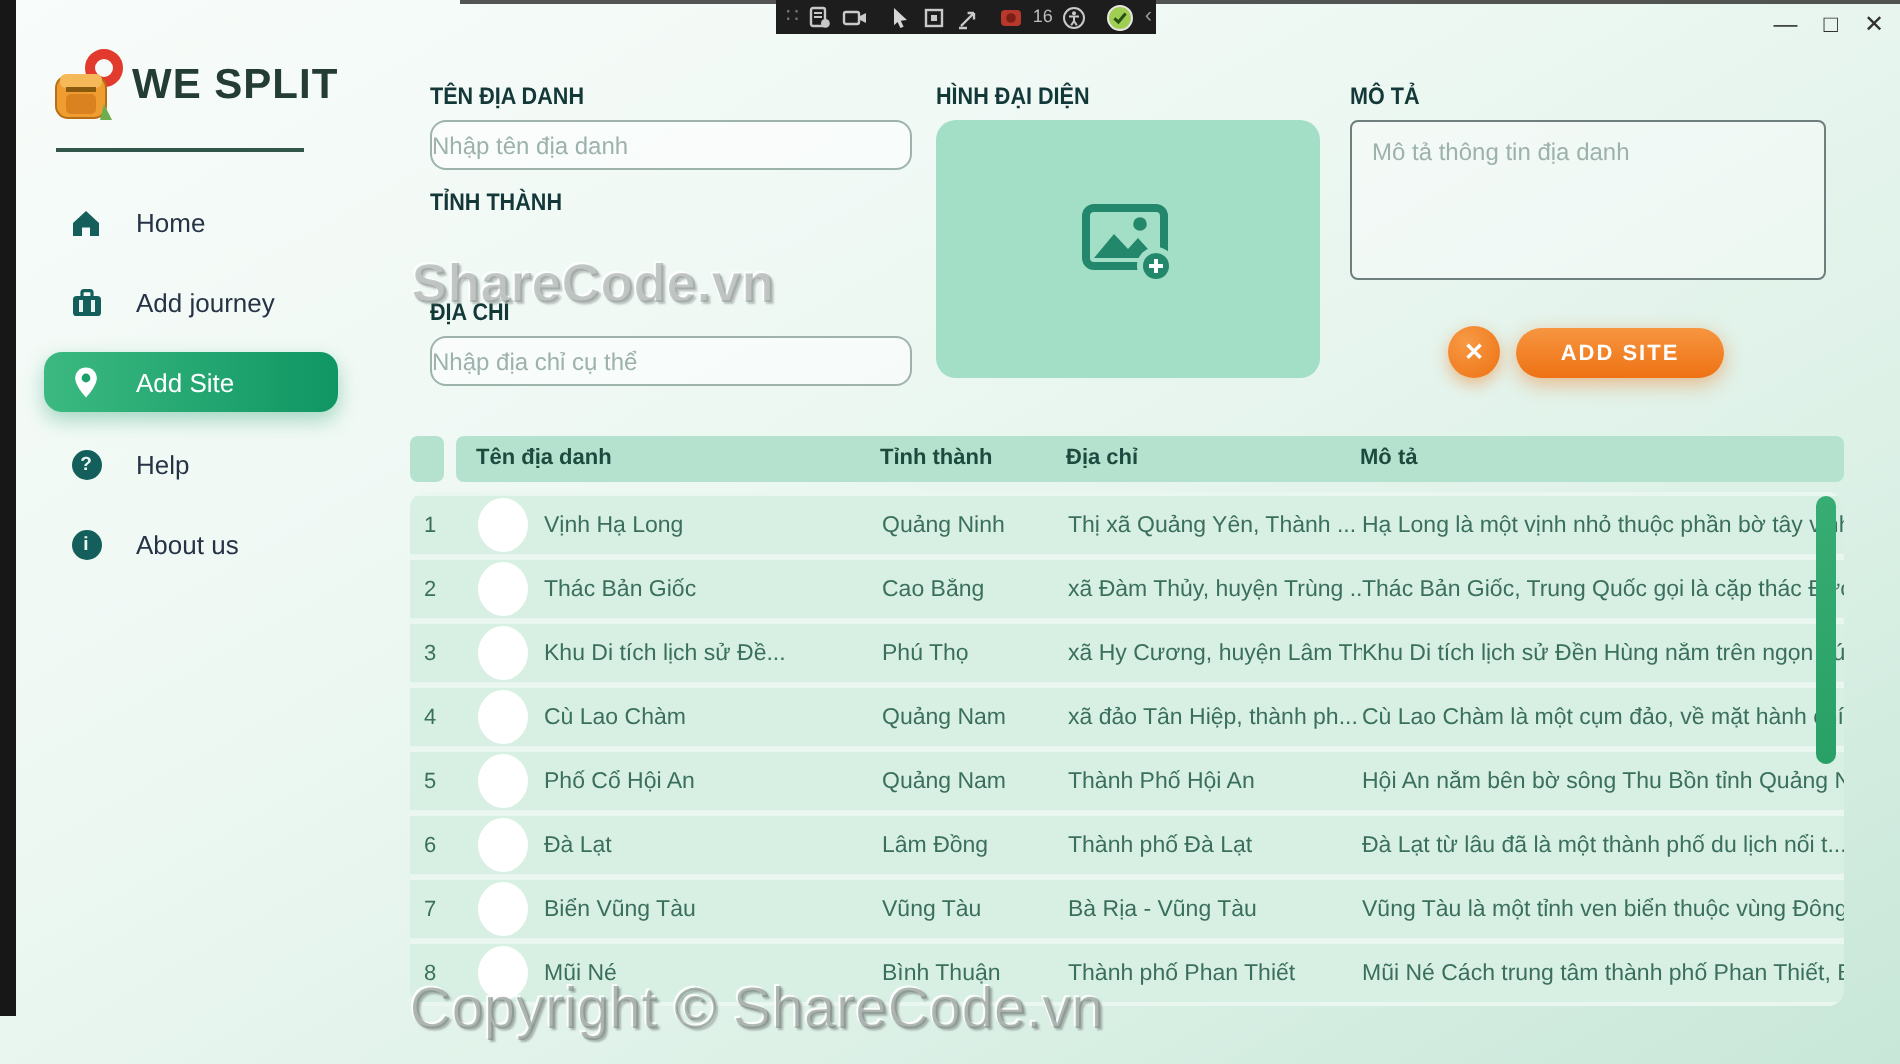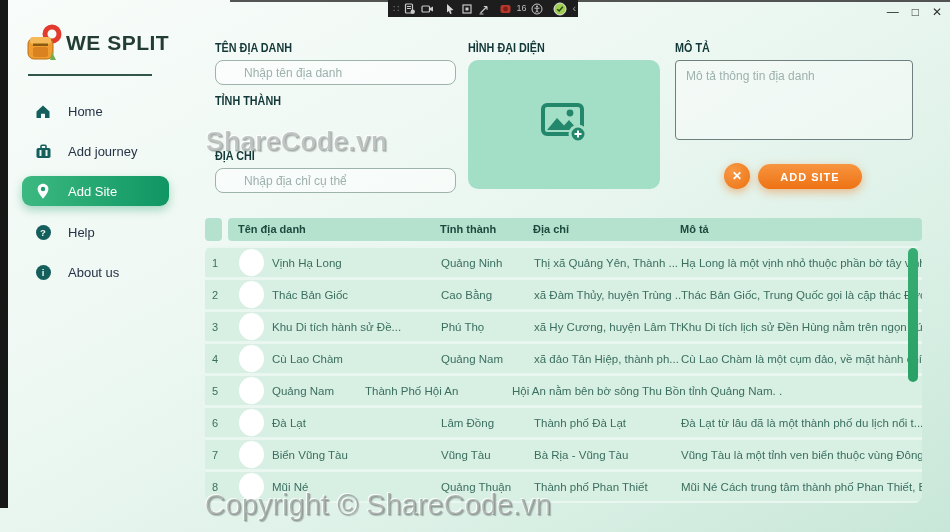--- a/index.html
+++ b/index.html
@@ -29,21 +29,21 @@
   .nav-item{position:absolute;left:22px;width:150px;height:30px;display:flex;align-items:center;
        color:#263246;font-size:13px;font-weight:500;cursor:pointer;}
   .nav-ico{width:22px;display:flex;justify-content:center;margin:0 14px 0 10px;}
   .nav-item.active{background:linear-gradient(90deg,#3cb981,#0f9663);border-radius:9px;color:#ffffff;
        width:147px;box-shadow:0 4px 10px rgba(18,148,98,.35);}
   .circle-ico{width:15px;height:15px;border-radius:50%;background:#145f5c;color:#eaf6f2;
        font-size:9.5px;font-weight:bold;text-align:center;line-height:15px;}
   
   .flabel{position:absolute;font-size:12px;font-weight:bold;color:#133838;transform:scaleX(.9);transform-origin:left;letter-spacing:0;}
   .tinput{position:absolute;box-sizing:border-box;background:rgba(255,255,255,.55);
-       border:1px solid #9db3ac;border-radius:8px;padding:0 28px;font-size:12px;color:#2e5050;
+       border:1px solid #9db3ac;border-radius:8px;padding:0 0;font-size:12px;color:#2e5050;
        font-family:"Liberation Sans",sans-serif;outline:none;}
   .tinput::placeholder{color:#9db1ad;}
   .select-box{position:absolute;box-sizing:border-box;border:1.5px solid #29474a;border-radius:8px;
        display:flex;align-items:center;justify-content:space-between;padding:0 10px 0 12px;
        font-size:12.5px;color:#1d3c3c;cursor:pointer;background:rgba(255,255,255,.15);}
   .caret{font-size:9px;color:#1d3c3c;}
   .img-drop{position:absolute;background:#a3dec6;border-radius:10px;display:flex;align-items:center;
        justify-content:center;cursor:pointer;}
   .tarea{position:absolute;box-sizing:border-box;background:rgba(255,255,255,.4);border:1px solid #6e7f7d;
        border-radius:4px;padding:8px 10px;font-size:12px;color:#2e5050;resize:none;
@@ -269,21 +269,21 @@
       <span class="c-prov">Cao Bằng</span>
       <span class="c-addr">xã Đàm Thủy, huyện Trùng ...</span>
       <span class="c-desc">Thác Bản Giốc, Trung Quốc gọi là cặp thác Đức T...</span>
     </div>
 
     <div class="trow">
       <span class="c-num">3</span>
       <span class="c-ava">
           <span class="ava"></span>
         </span>
-      <span class="c-name">Khu Di tích hành sử Đề...</span>
+      <span class="c-name">Khu Di tích lịch sử Đề...</span>
       <span class="c-prov">Phú Thọ</span>
       <span class="c-addr">xã Hy Cương, huyện Lâm Thao</span>
       <span class="c-desc">Khu Di tích lịch sử Đền Hùng nằm trên ngọn núi ...</span>
     </div>
 
     <div class="trow">
       <span class="c-num">4</span>
       <span class="c-ava">
           <span class="ava"></span>
         </span>
@@ -291,20 +291,21 @@
       <span class="c-prov">Quảng Nam</span>
       <span class="c-addr">xã đảo Tân Hiệp, thành ph...</span>
       <span class="c-desc">Cù Lao Chàm là một cụm đảo, về mặt hành chính t...</span>
     </div>
 
     <div class="trow">
       <span class="c-num">5</span>
       <span class="c-ava">
           <span class="ava"></span>
         </span>
+      <span class="c-name">Phố Cổ Hội An</span>
       <span class="c-prov">Quảng Nam</span>
       <span class="c-addr">Thành Phố Hội An</span>
       <span class="c-desc">Hội An nằm bên bờ sông Thu Bồn tỉnh Quảng Nam. .</span>
     </div>
 
     <div class="trow">
       <span class="c-num">6</span>
       <span class="c-ava">
           <span class="ava"></span>
         </span>
@@ -324,21 +325,21 @@
       <span class="c-addr">Bà Rịa - Vũng Tàu</span>
       <span class="c-desc">Vũng Tàu là một tỉnh ven biển thuộc vùng Đông N...</span>
     </div>
 
     <div class="trow">
       <span class="c-num">8</span>
       <span class="c-ava">
           <span class="ava"></span>
         </span>
       <span class="c-name">Mũi Né</span>
-      <span class="c-prov">Quảng Thuận</span>
+      <span class="c-prov">Bình Thuận</span>
       <span class="c-addr">Thành phố Phan Thiết</span>
       <span class="c-desc">Mũi Né Cách trung tâm thành phố Phan Thiết, Bìn...</span>
     </div>
   <div class="vscroll"></div>
   </div>
 
   <div class="wm-footer">Copyright © ShareCode.vn</div>
 </div>
 
 </body></html>

